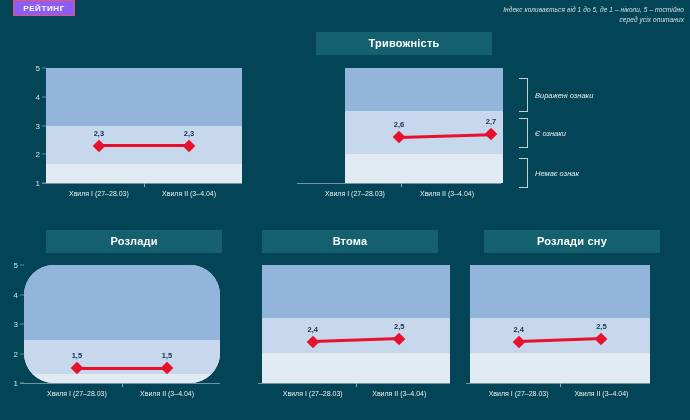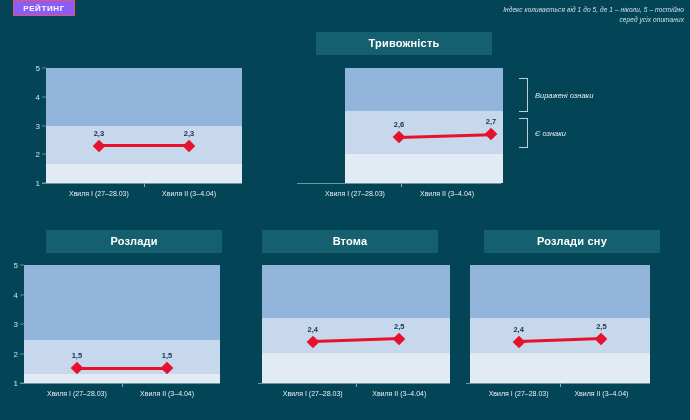--- a/index.html
+++ b/index.html
@@ -92,20 +92,24 @@
   </div>
 
   <div class="legend">
     <div class="legend-row" style="top:8px;">
       <div class="bracket" style="height:32px;"></div>
       <div class="legend-text">Виражені ознаки</div>
     </div>
     <div class="legend-row" style="top:48px;">
       <div class="bracket" style="height:28px;"></div>
       <div class="legend-text">Є ознаки</div>
+    </div>
+    <div class="legend-row" style="top:88px;">
+      <div class="bracket" style="height:28px;"></div>
+      <div class="legend-text">Немає ознак</div>
     </div>
   </div>
 
   <div id="charts-root">
       <div class="card" style="left: 0px; top: 0px; width: 690px; height: 420px;">
         <div class="ytick" style="left: 22px; top: 68px;">5</div>
         <div class="ytickmark" style="left: 42px; top: 68px;"></div>
         <div class="ytick" style="left: 22px; top: 96.75px;">4</div>
         <div class="ytickmark" style="left: 42px; top: 96.75px;"></div>
         <div class="ytick" style="left: 22px; top: 125.5px;">3</div>
@@ -151,21 +155,21 @@
         <div class="ytick" style="left: 0px; top: 265px;">5</div>
         <div class="ytickmark" style="left: 20px; top: 265px;"></div>
         <div class="ytick" style="left: 0px; top: 294.5px;">4</div>
         <div class="ytickmark" style="left: 20px; top: 294.5px;"></div>
         <div class="ytick" style="left: 0px; top: 324px;">3</div>
         <div class="ytickmark" style="left: 20px; top: 324px;"></div>
         <div class="ytick" style="left: 0px; top: 353.5px;">2</div>
         <div class="ytickmark" style="left: 20px; top: 353.5px;"></div>
         <div class="ytick" style="left: 0px; top: 383px;">1</div>
         <div class="ytickmark" style="left: 20px; top: 383px;"></div>
-        <div class="plot" style="left: 24px; top: 265px; width: 196px; height: 118px;">
+        <div class="plot" style="left: 24px; top: 265px; width: 196px; height: 118px; border-radius: 30px;">
           <div class="band band-high" style="top: 0px; height: 75.225px;"></div>
           <div class="band band-mid" style="top: 75.225px; height: 33.925px;"></div>
           <div class="band band-low" style="top: 109.15px; height: 8.85px;"></div>
           <div class="line" style="left: 52.92px; top: 101.75px; width: 90.16px; transform: rotate(0deg);"></div>
           <div class="dot" style="left: 52.92px; top: 103.25px;"></div>
           <div class="dotlabel" style="left: 52.92px; top: 95.25px;">1,5</div>
           <div class="dot" style="left: 143.08px; top: 103.25px;"></div>
           <div class="dotlabel" style="left: 143.08px; top: 95.25px;">1,5</div>
         </div>
         <div class="axisline" style="left: 20px; top: 383px; width: 200px;"></div>

